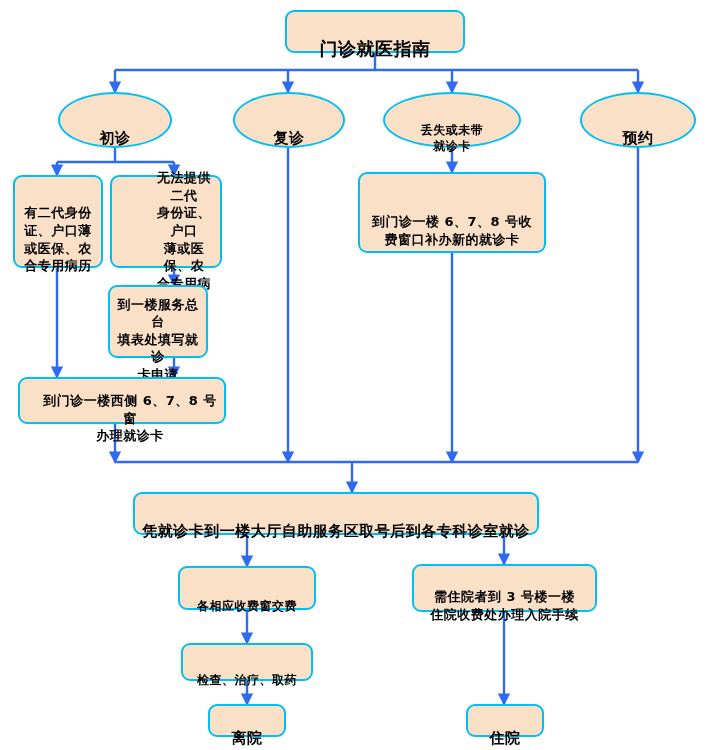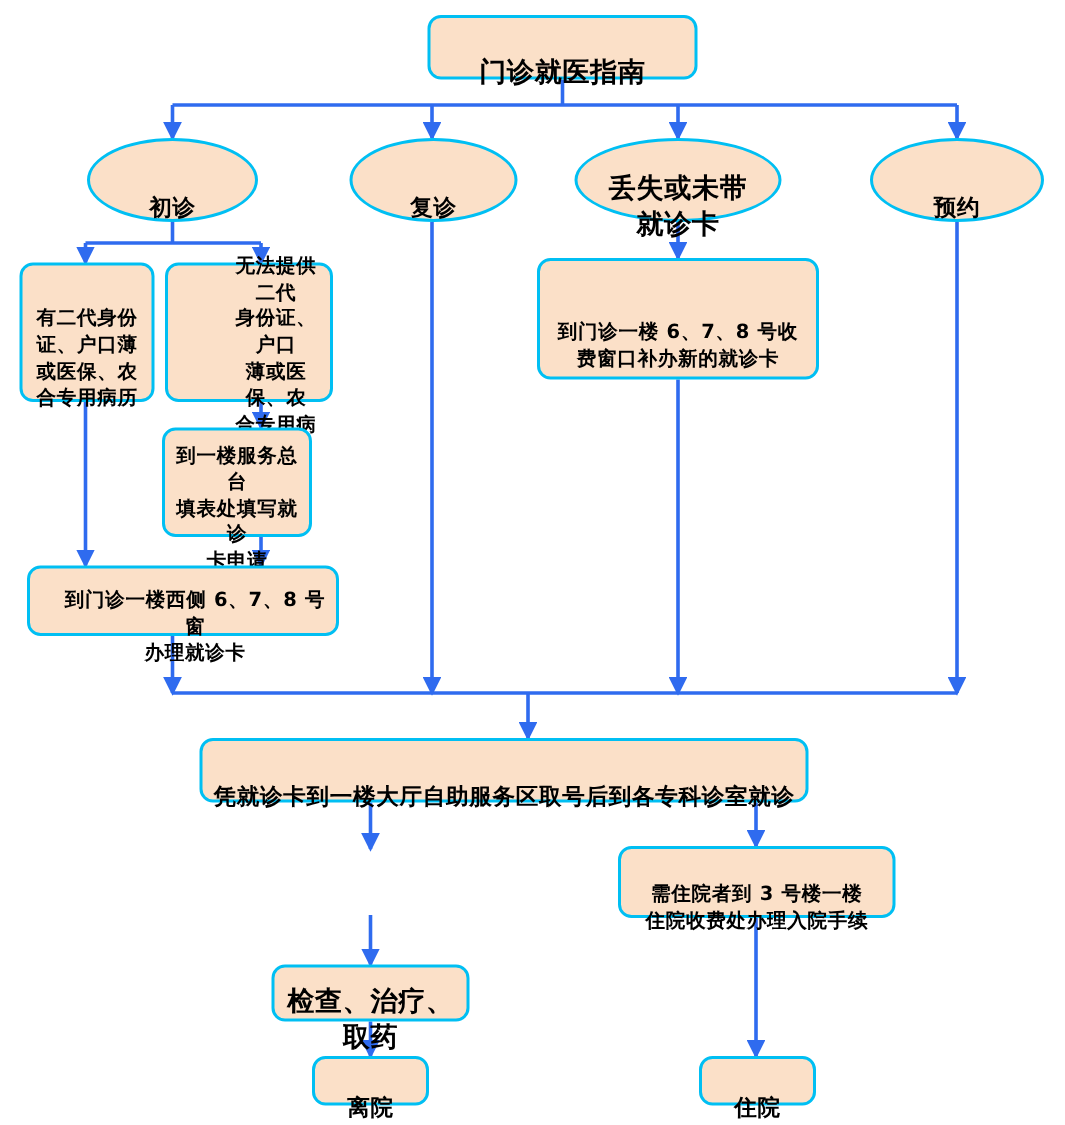--- a/index.html
+++ b/index.html
@@ -45,21 +45,21 @@
   }
   .node .label {
     display: block;
     white-space: pre-line;
     line-height: 1.35;
     padding: 0 4px;
     margin-top: 36px;
   }
   .t18 { font-size: 18px; }
   .t15 { font-size: 15px; }
-  .t14 { font-size: 18px; }
+  .t14 { font-size: 12px; }
   .t13 { font-size: 13px; }
 </style>
 </head>
 <body>
 
 <div id="canvas">
 
   <svg class="edges" viewBox="0 0 710 750" xmlns="http://www.w3.org/2000/svg">
     <defs>
       <marker id="arrow" viewBox="0 0 10 10" refX="8.5" refY="5" markerWidth="5.2" markerHeight="5.2" orient="auto-start-reverse">
@@ -155,20 +155,23 @@
 
   <div class="node rect" style="left:358px; top:172px; width:188px; height:81px;">
     <span class="label t13">到门诊一楼 6、7、8 号收
 费窗口补办新的就诊卡</span>
   </div>
 
   <div class="node rect" style="left:133px; top:492px; width:406px; height:43px;">
     <span class="label t15">凭就诊卡到一楼大厅自助服务区取号后到各专科诊室就诊</span>
   </div>
 
+  <div class="node rect" style="left:178px; top:566px; width:138px; height:44px;">
+    <span class="label t14">各相应收费窗交费</span>
+  </div>
 
   <div class="node rect" style="left:412px; top:564px; width:185px; height:48px;">
     <span class="label t13">需住院者到 3 号楼一楼
 住院收费处办理入院手续</span>
   </div>
 
   <div class="node rect" style="left:181px; top:643px; width:132px; height:38px;">
     <span class="label t14">检查、治疗、取药</span>
   </div>
 

